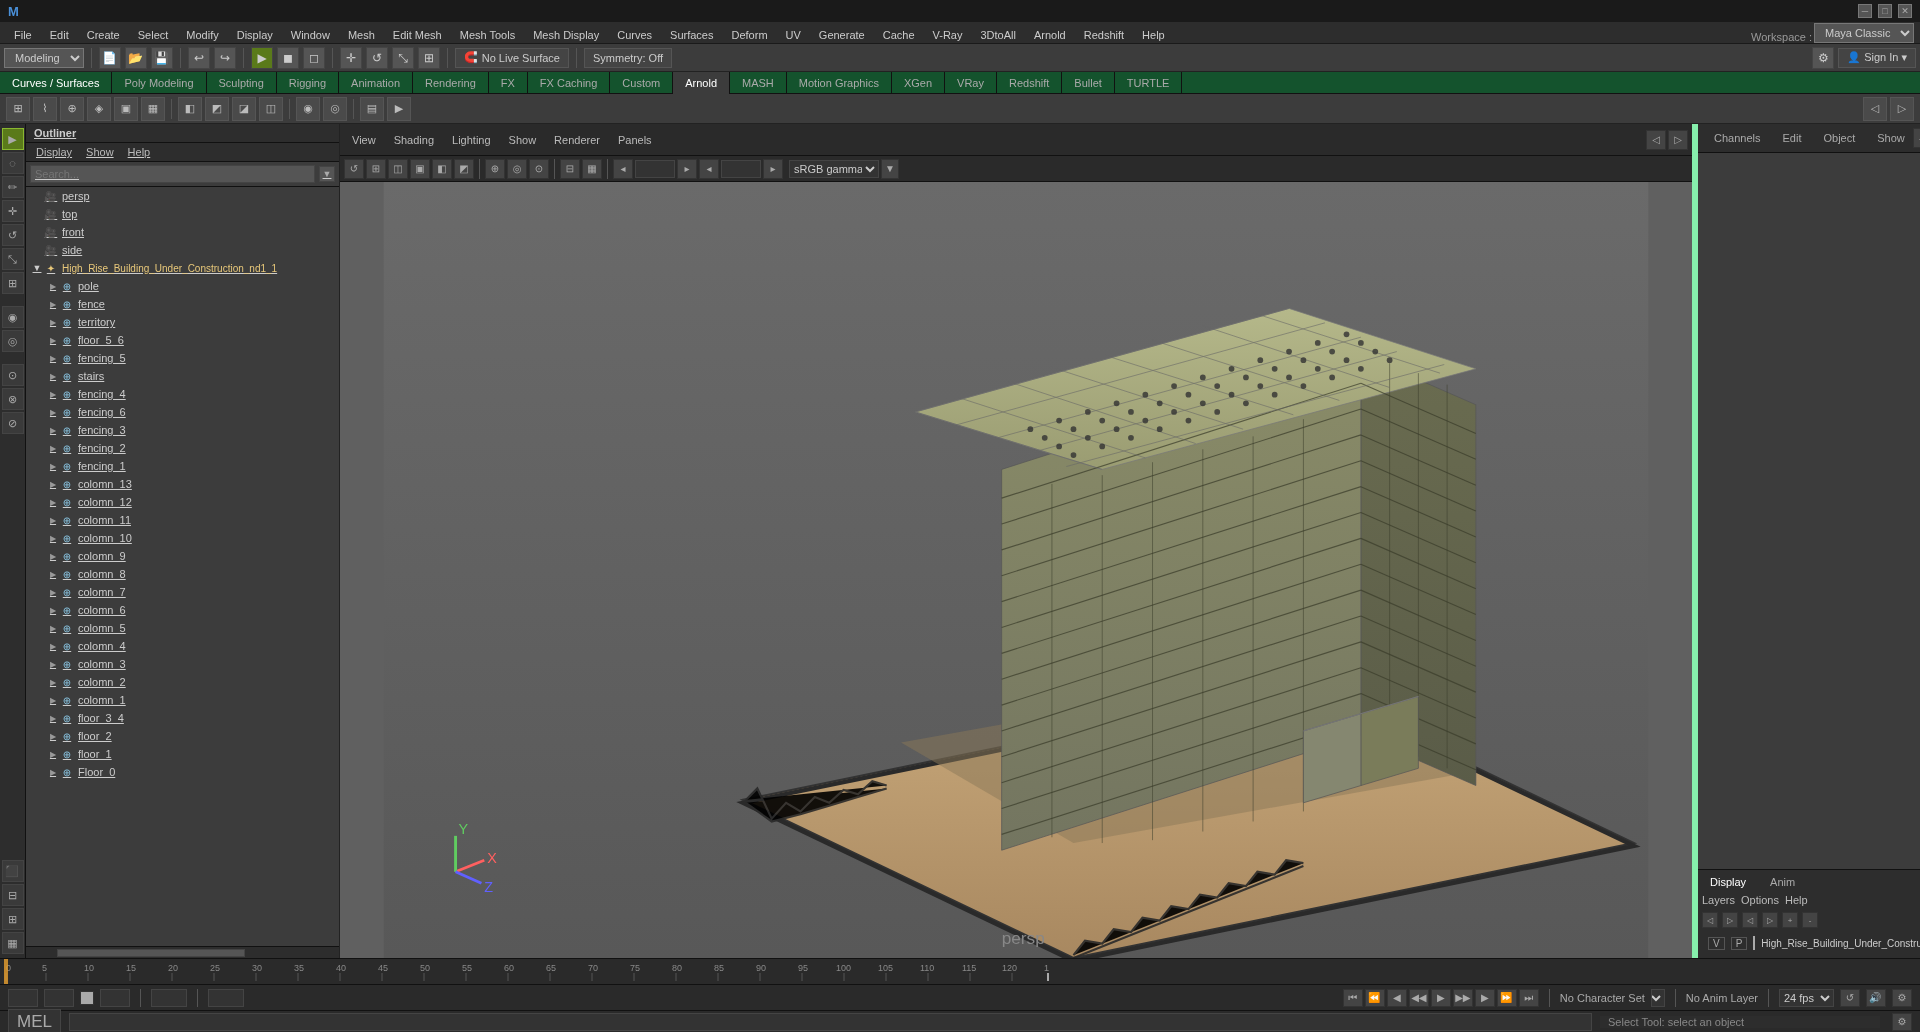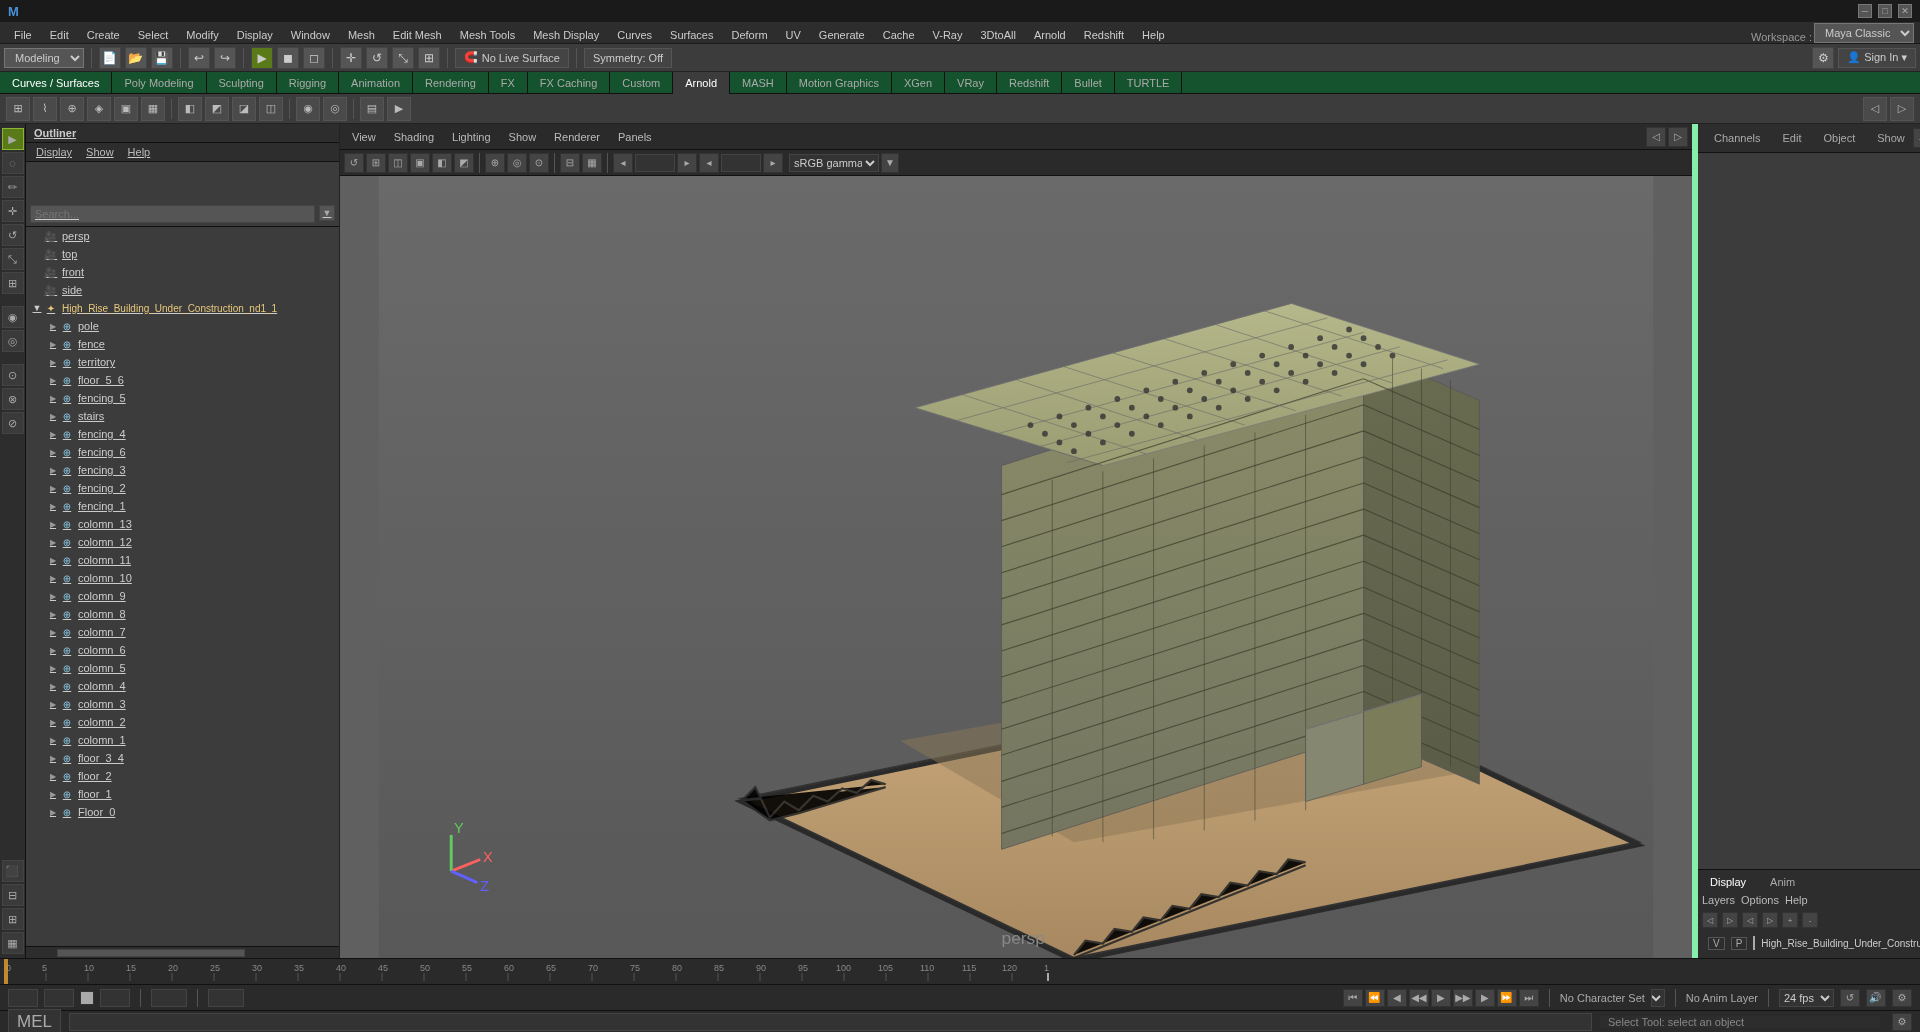--- a/index.html
+++ b/index.html
@@ -184,21 +184,21 @@
       background: #2d2d2d;
       display: flex;
       gap: 2px;
       padding: 2px 4px;
       border-bottom: 1px solid #111;
     }
     .out-menu { padding: 1px 6px; cursor: pointer; font-size: 11px; color: #bbb; }
     #outliner-search {
       padding: 3px 4px;
       border-bottom: 1px solid #111;
-      display: flex; align-items: flex-start; gap: 4px; margin-top: 40px;
+      display: flex; align-items: center; gap: 4px;
     }
     #outliner-search input {
       flex: 1;
       background: #555;
       border: 1px solid #444;
       color: #ccc;
       padding: 2px 4px;
       font-size: 11px;
     }
     .search-dropdown {
@@ -248,21 +248,21 @@
     
     #viewport {
       flex: 1;
       background: #5a5a5a;
       position: relative;
       display: flex;
       flex-direction: column;
     }
     #viewport-menubar {
       background: #2a2a2a;
-      height: 26px;
+      height: 32px;
       display: flex;
       align-items: center;
       gap: 2px;
       padding: 0 4px;
       border-bottom: 1px solid #111;
     }
     .vp-menu { padding: 2px 8px; cursor: pointer; font-size: 11px; color: #bbb; }
     #viewport-toolbar {
       background: #2a2a2a;
       height: 26px;

